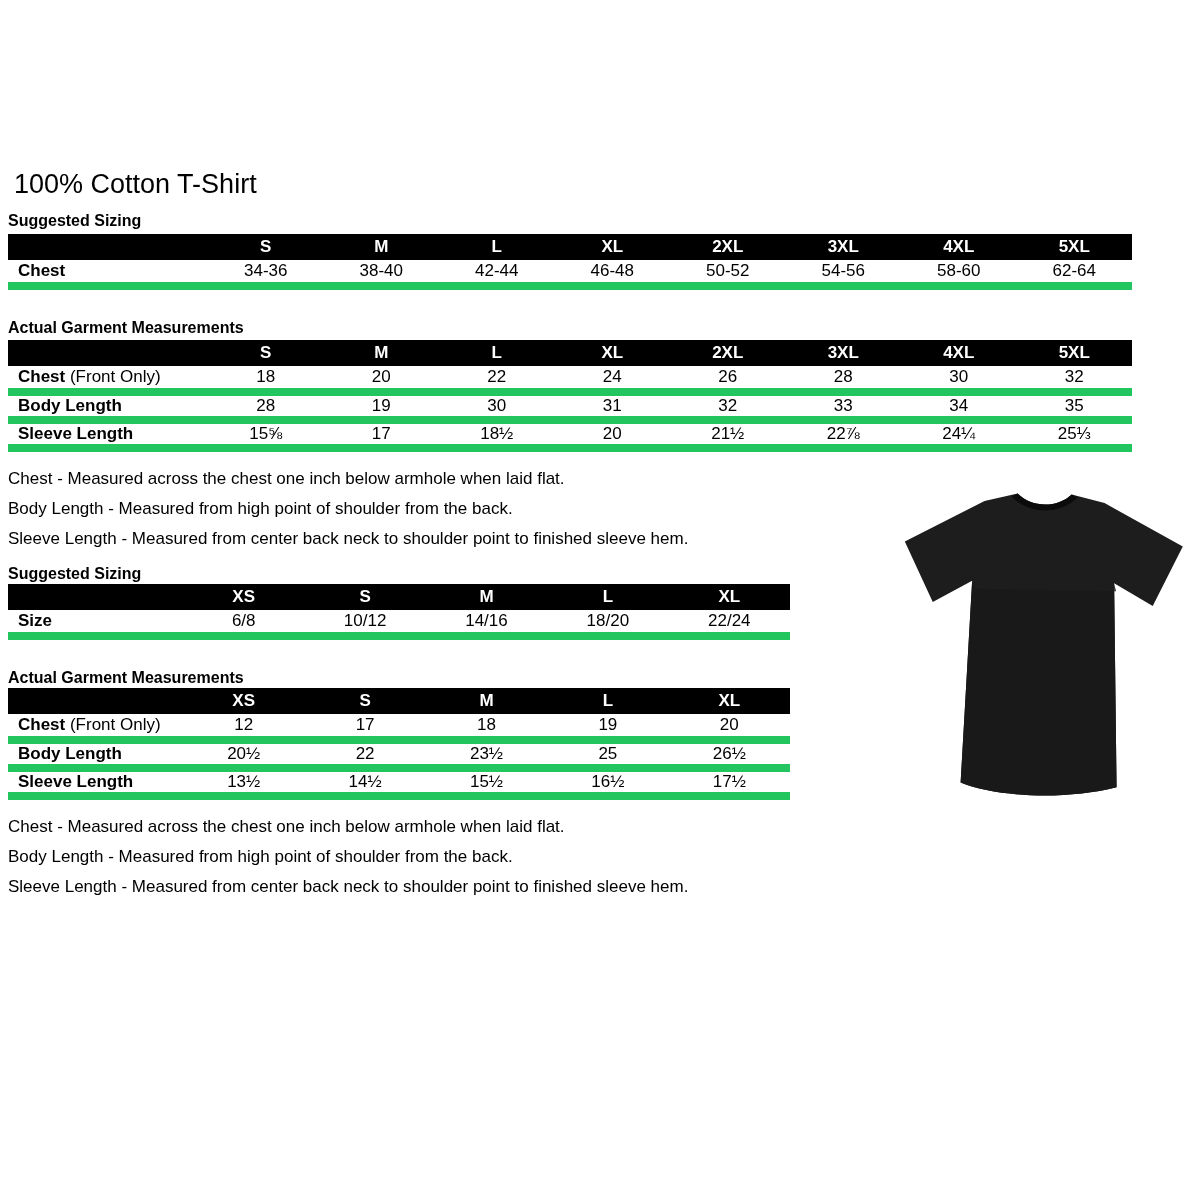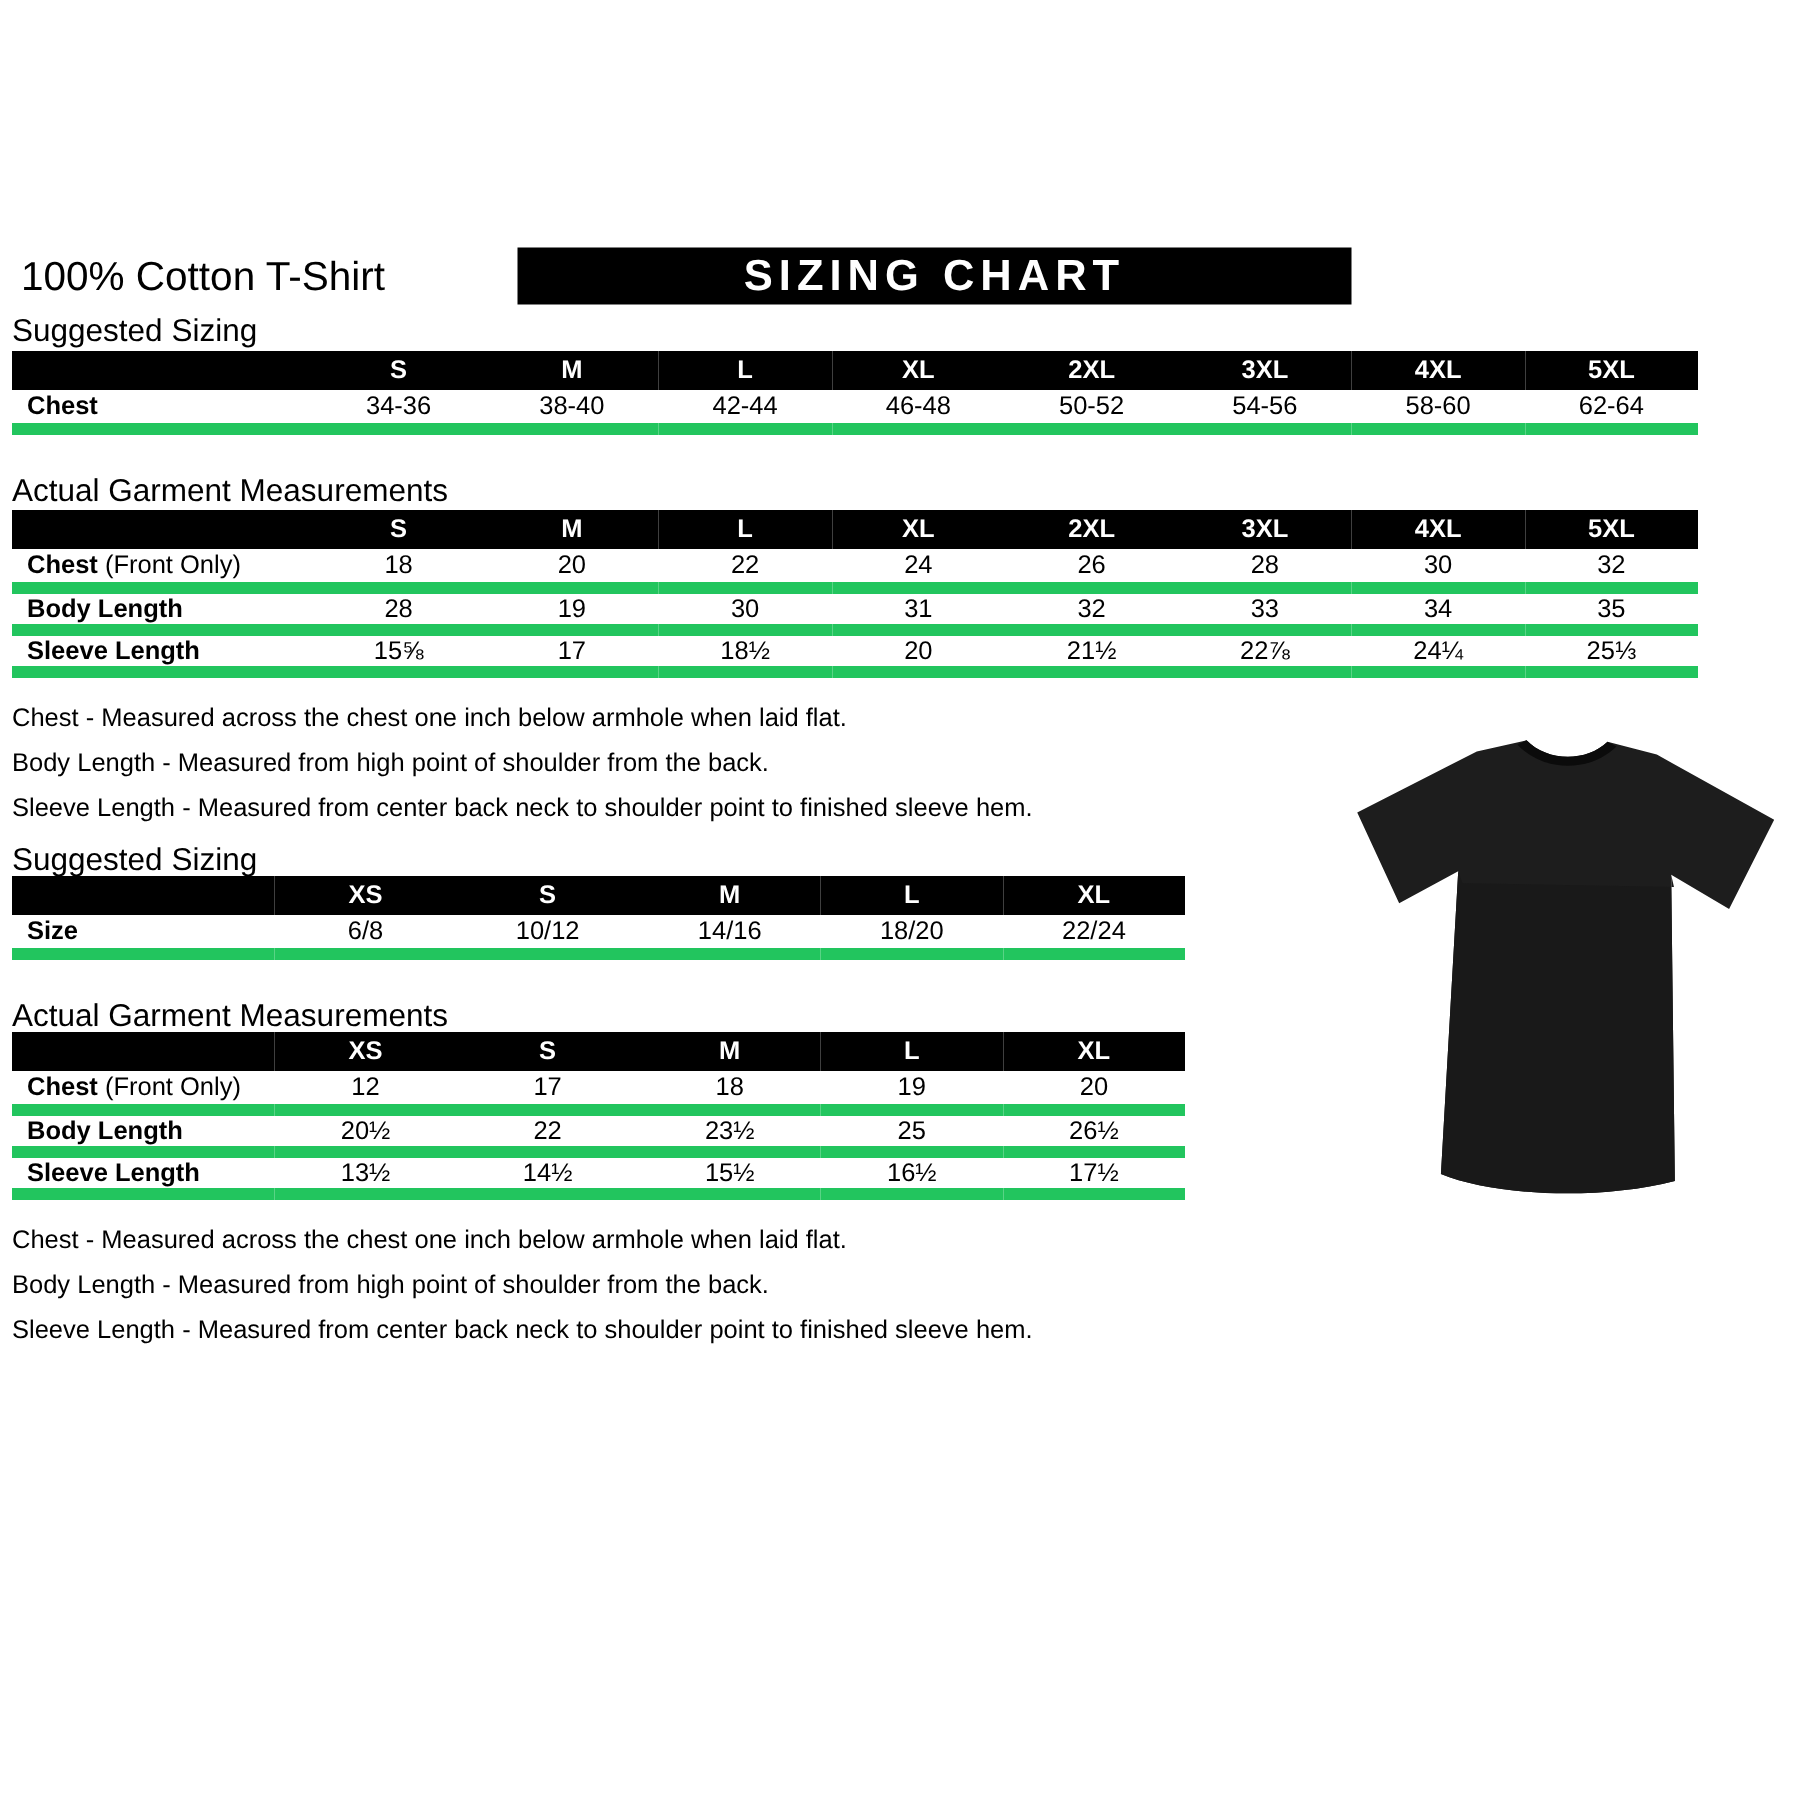--- a/index.html
+++ b/index.html
@@ -14,21 +14,21 @@
   .page { position:relative; width:1200px; height:1148px; padding:165px 0 0 8px; }
 
   .header-row { display:flex; align-items:flex-start; height:40px; }
   .page-title { font-size:27px; font-weight:400; margin-left:6px; line-height:38px; width:331px; }
   .banner {
     width:556px; height:38px; background:#000; color:#fff;
     font-weight:700; font-size:29px; letter-spacing:4px;
     text-align:center; line-height:38px;
   }
 
-  .section-label { font-size:21px; line-height:20px; }
+  .section-label { font-size:16px; line-height:20px;font-weight:bold; }
   .lbl-1 { margin:6px 0 3px 0; }
   .lbl-2 { margin:28px 0 2px 0; }
 
   table { border-collapse:collapse; table-layout:fixed; }
   .adult-table { width:1124px; }
   .youth-table { width:782px; }
   col.label-col-adult { width:200px; }
   col.label-col-youth { width:175px; }
 
   thead th {
@@ -56,21 +56,20 @@
   }
   .tshirt-wrap svg { display:block; }
 </style>
 </head>
 <body>
 
 <div class="page">
 
   <div class="header-row">
     <h1 class="page-title">100% Cotton T-Shirt</h1>
-    <div class="banner">SIZING CHART</div>
   </div>
 
   <div class="section-label lbl-1">Suggested Sizing</div>
 
   <table class="adult-table">
     <colgroup>
       <col class="label-col-adult">
         <col>
         <col>
         <col>

